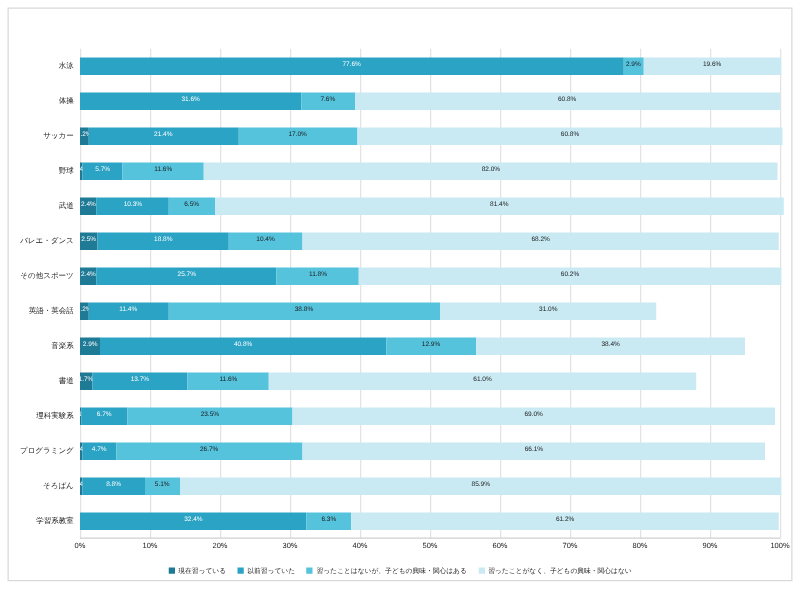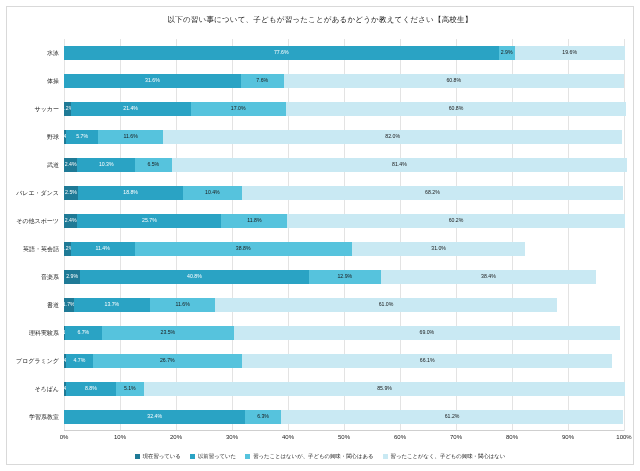--- a/index.html
+++ b/index.html
@@ -60,21 +60,20 @@
     display:flex;justify-content:center;align-items:center;gap:9px;
   }
   .leg-item{display:flex;align-items:center;gap:3px;}
   .leg-swatch{width:5px;height:5px;display:inline-block;}
   .leg-text{font-size:5.4px;color:#1a1a1a;white-space:nowrap;}
 </style>
 </head>
 <body>
 
 <div class="frame">
-  <div class="chart-title">以下の習い事について、子どもが習ったことがあるかどうか教えてください【高校生】</div>
 
   <div class="cat-col">
       <div class="cat-label" style="top: 11px; right: 3px;">水泳</div>
       <div class="cat-label" style="top: 39px; right: 3px;">体操</div>
       <div class="cat-label" style="top: 67px; right: 3px;">サッカー</div>
       <div class="cat-label" style="top: 95px; right: 3px;">野球</div>
       <div class="cat-label" style="top: 123px; right: 3px;">武道</div>
       <div class="cat-label" style="top: 151px; right: 3px;">バレエ・ダンス</div>
       <div class="cat-label" style="top: 179px; right: 3px;">その他スポーツ</div>
       <div class="cat-label" style="top: 207px; right: 3px;">英語・英会話</div>

